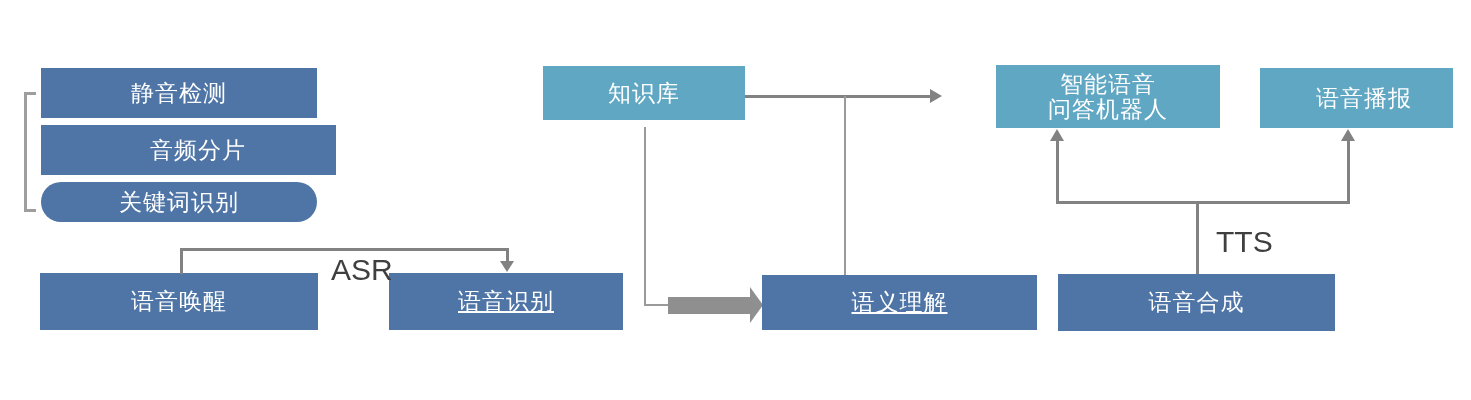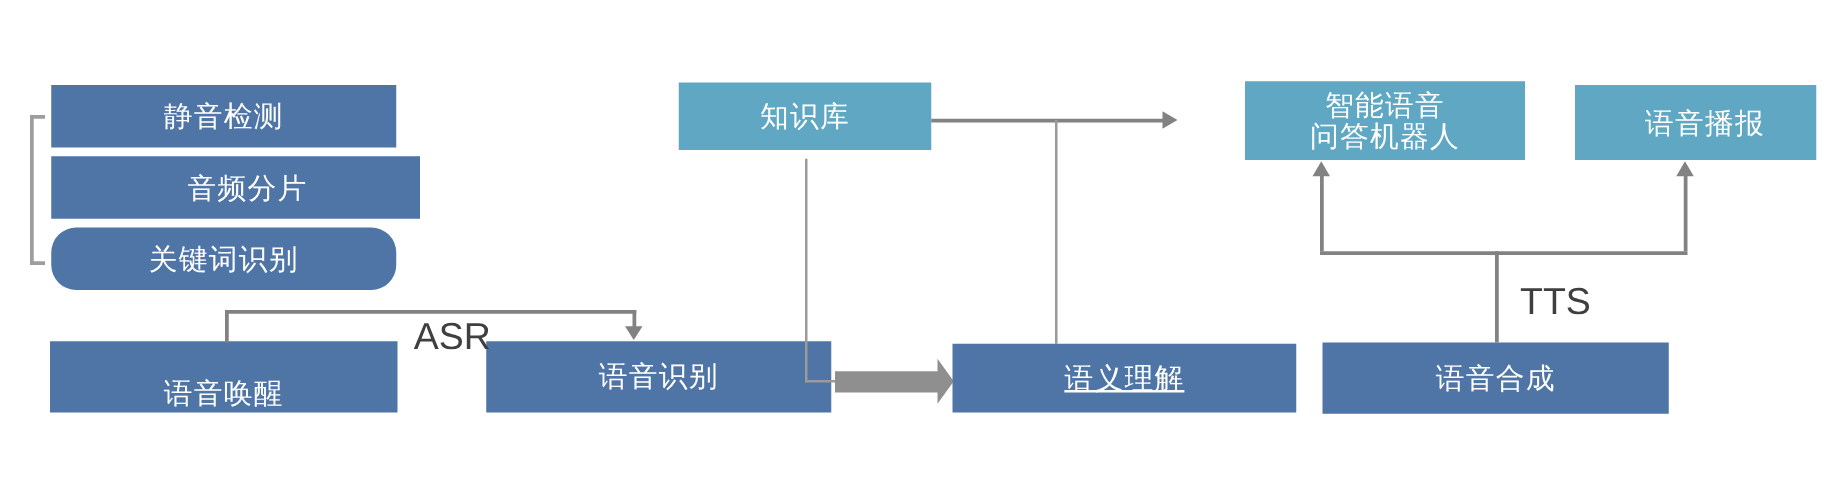--- a/index.html
+++ b/index.html
@@ -55,28 +55,28 @@
 <div id="canvas">
 
   <div class="bracket"></div>
 
   <div class="box dark" style="left:41px;top:68px;width:276px;height:50px;">
     <span>静音检测</span>
   </div>
   <div class="box dark" style="left:41px;top:125px;width:276px;height:50px;padding-left:19px;">
     <span>音频分片</span>
   </div>
-  <div class="box dark" style="left:41px;top:182px;width:276px;height:50px;border-radius:20px;">
+  <div class="box dark" style="left:41px;top:182px;width:276px;height:40px;border-radius:20px;">
     <span>关键词识别</span>
   </div>
 
-  <div class="box dark" style="left:40px;top:273px;width:278px;height:57px;align-items:flex-end;">
+  <div class="box dark" style="left:40px;top:273px;width:278px;height:57px;">
     <span>语音唤醒</span>
   </div>
-  <div class="box dark" style="left:389px;top:273px;width:276px;height:57px;">
+  <div class="box dark" style="left:389px;top:273px;width:234px;height:57px;text-decoration:underline;">
     <span>语音识别</span>
   </div>
 
   <div class="line" style="left:180px;top:248px;width:3px;height:26px;"></div>
   <div class="line" style="left:180px;top:248px;width:329px;height:3px;"></div>
   <div class="line" style="left:506px;top:248px;width:3px;height:14px;"></div>
   <div class="arrow-down" style="left:500px;top:261px;"></div>
   <div class="edge-label" style="left:331px;top:253px;">ASR</div>
 
   <div class="box light" style="left:543px;top:66px;width:202px;height:54px;">

